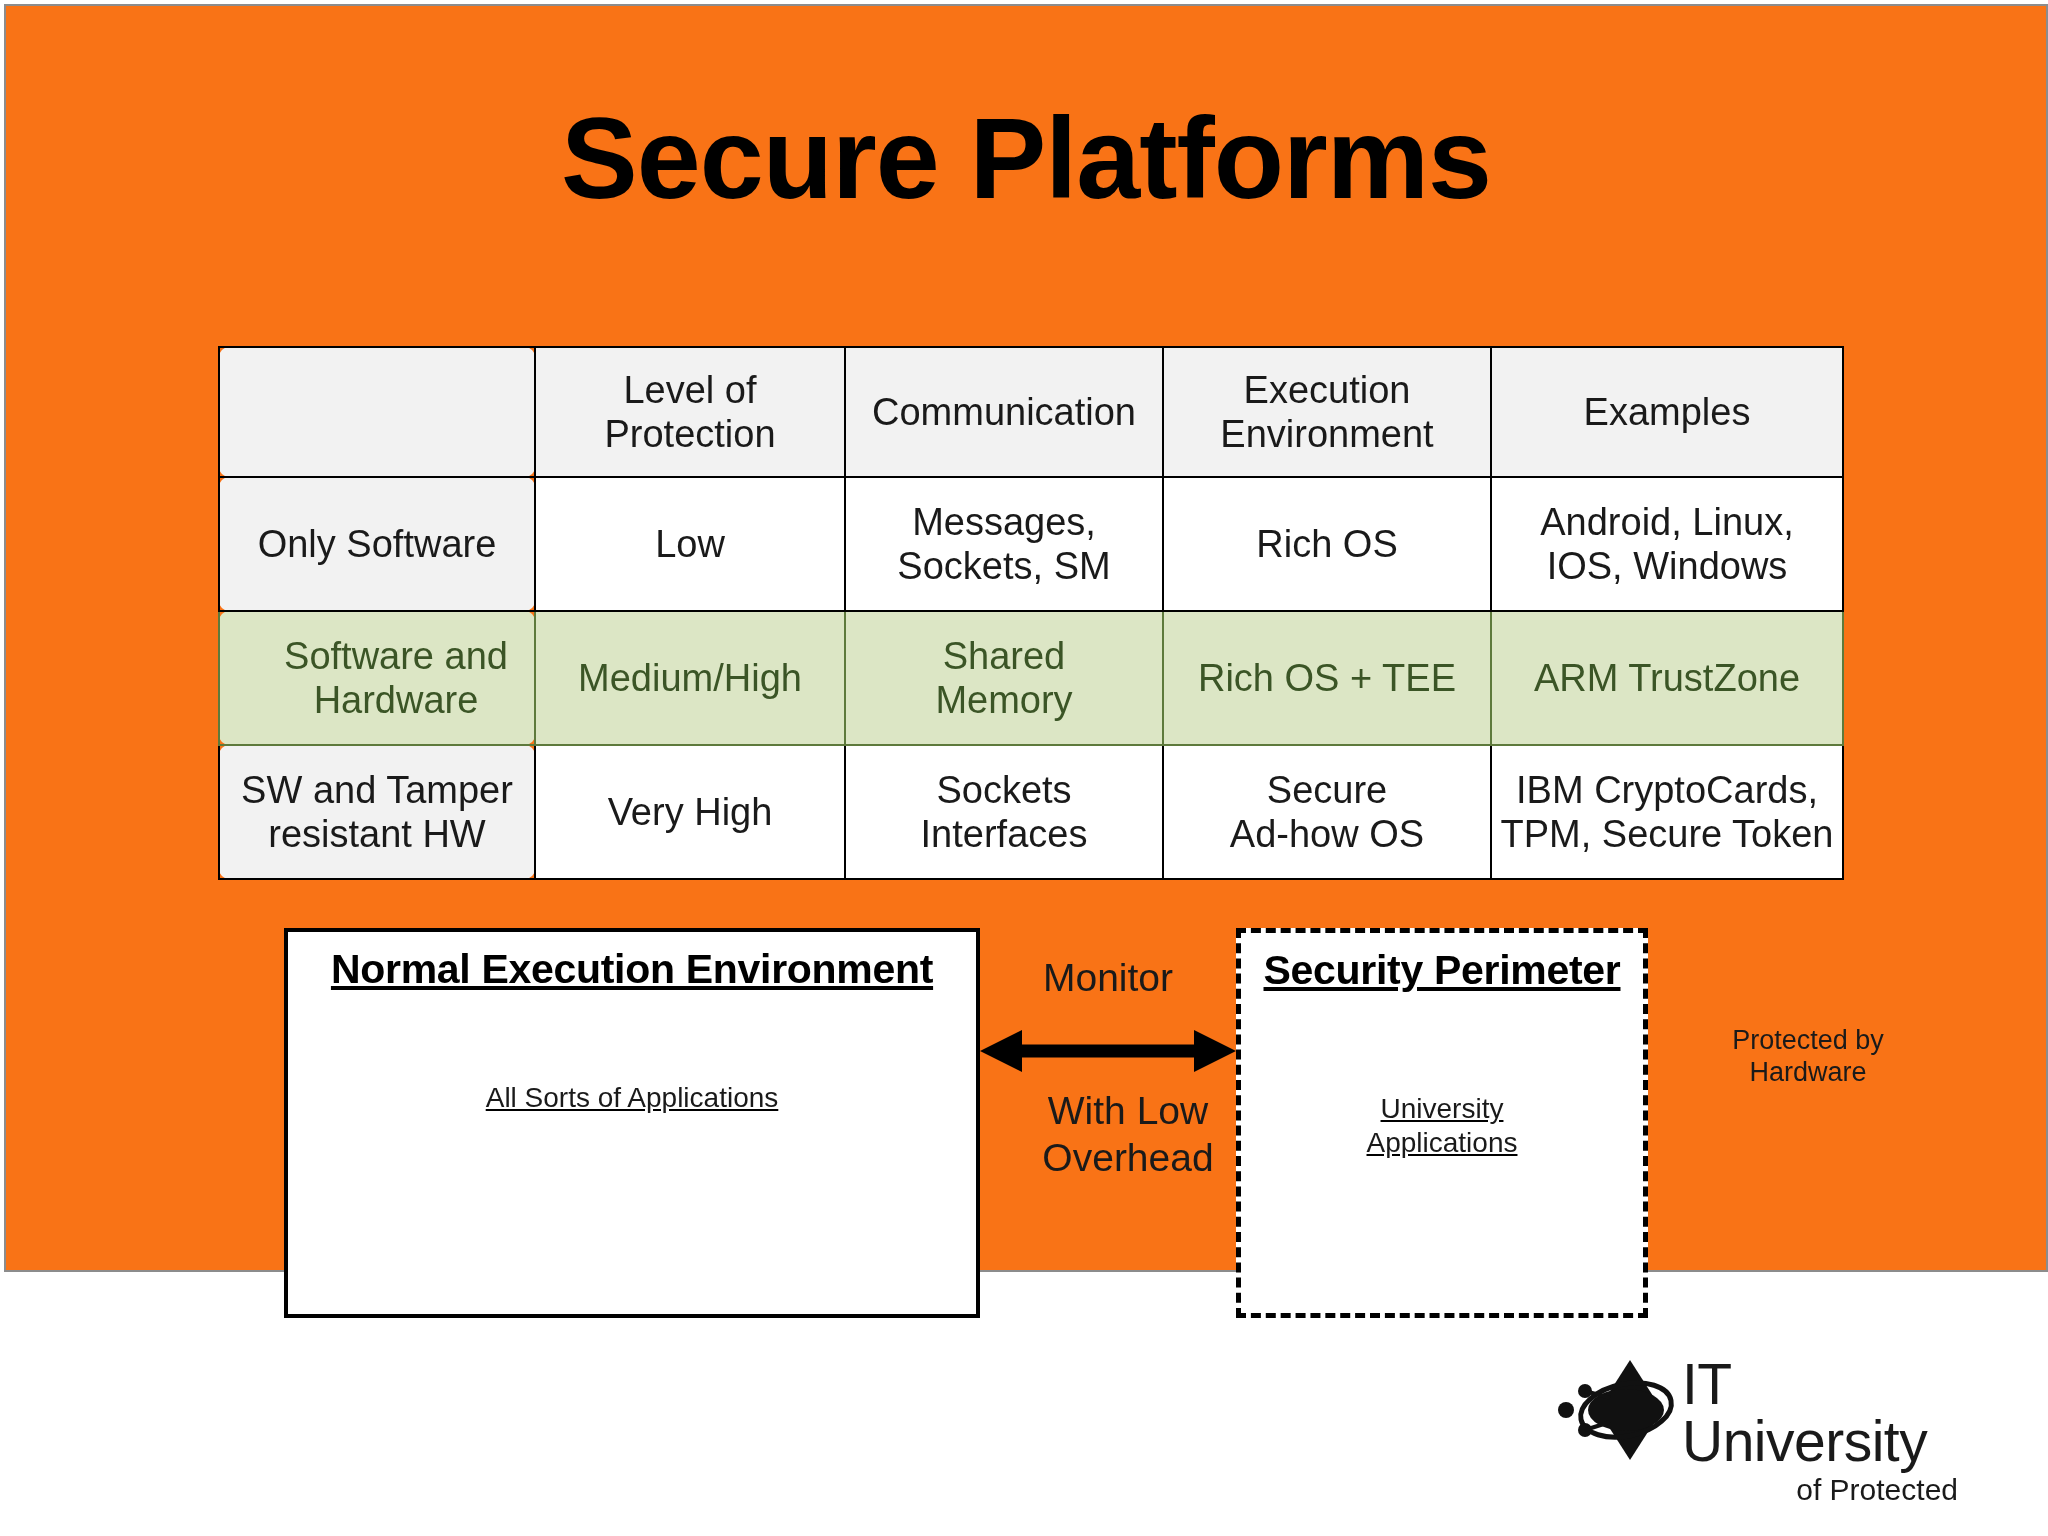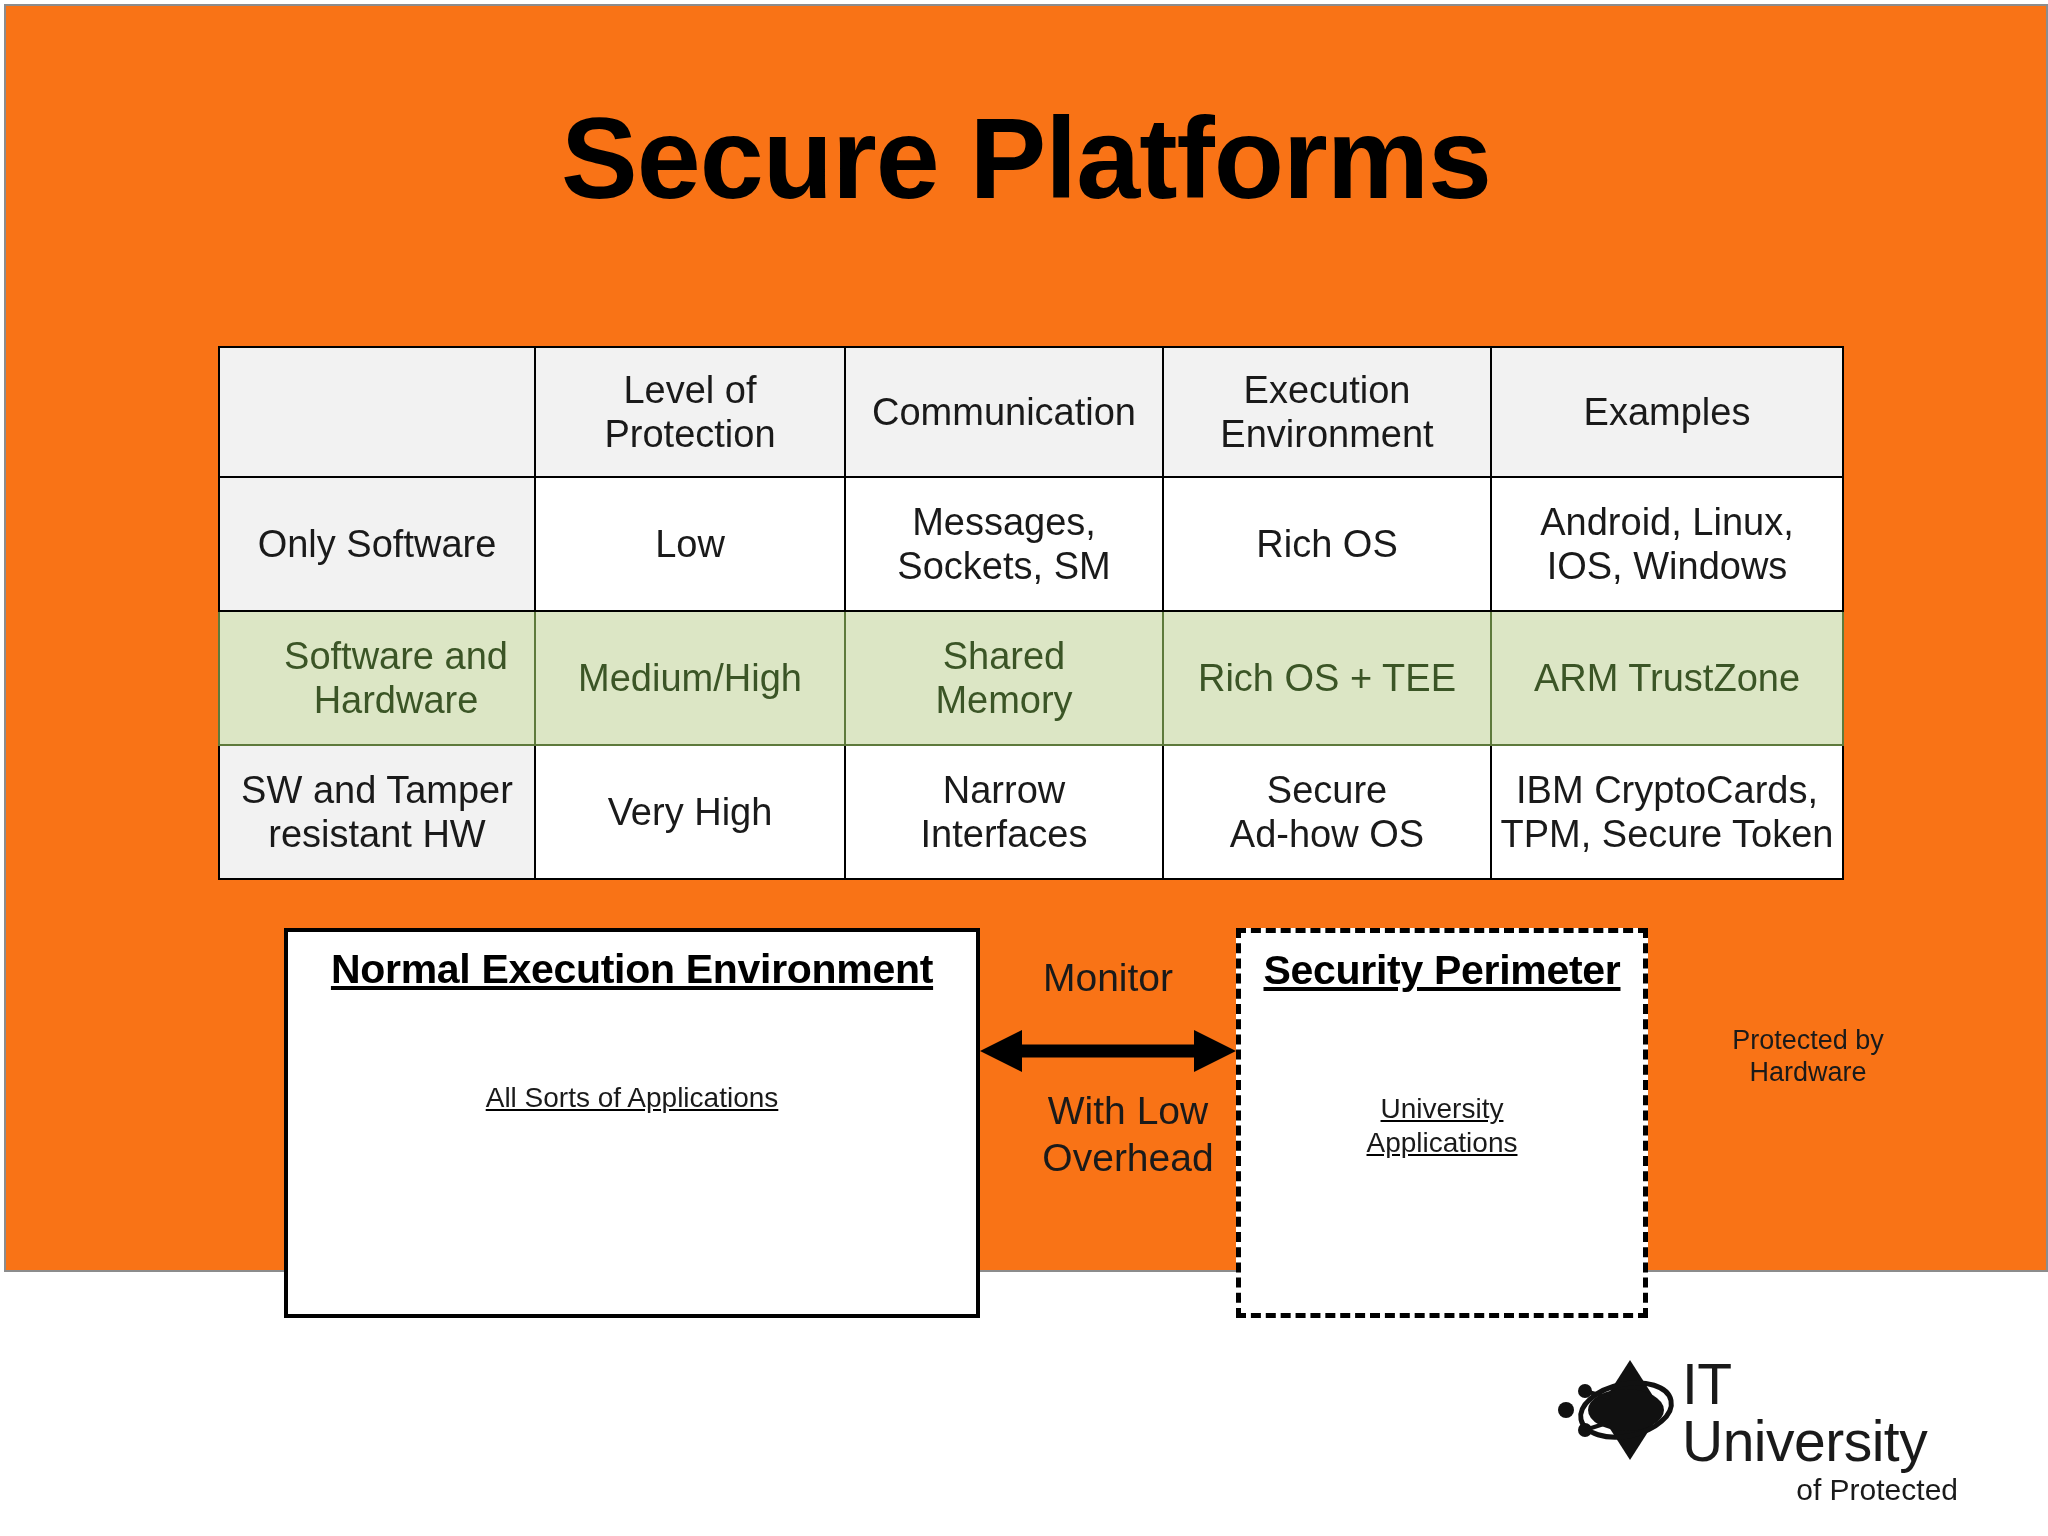--- a/index.html
+++ b/index.html
@@ -59,20 +59,21 @@
   }
   #compare-table tr.header-row td {
     background: #f2f2f2;
     height: 120px;
   }
   #compare-table tr.body-row td {
     height: 124px;
   }
   #compare-table td.rowhead {
     background: #f2f2f2;
+    border-radius: 10px;
   }
   #compare-table tr.green-row td {
     background: #dce6c5;
     color: #3b5526;
     border-color: #5e7a3c;
   }
   #compare-table tr.green-row td.rowhead {
     background: #dce6c5;
     padding-left: 44px;
   }
@@ -261,21 +262,21 @@
         <td>ARM TrustZone</td>
       </tr>
 
       <tr class="body-row">
         <td class="rowhead">
           <div>SW and Tamper</div>
           <div>resistant HW</div>
         </td>
         <td>Very High</td>
         <td>
-          <div>Narrow</div>
+          <div>Sockets</div>
           <div>Interfaces</div>
         </td>
         <td>
           <div>Secure</div>
           <div>Ad-how OS</div>
         </td>
         <td>
           <div>IBM CryptoCards,</div>
           <div>TPM, Secure Token</div>
         </td>

